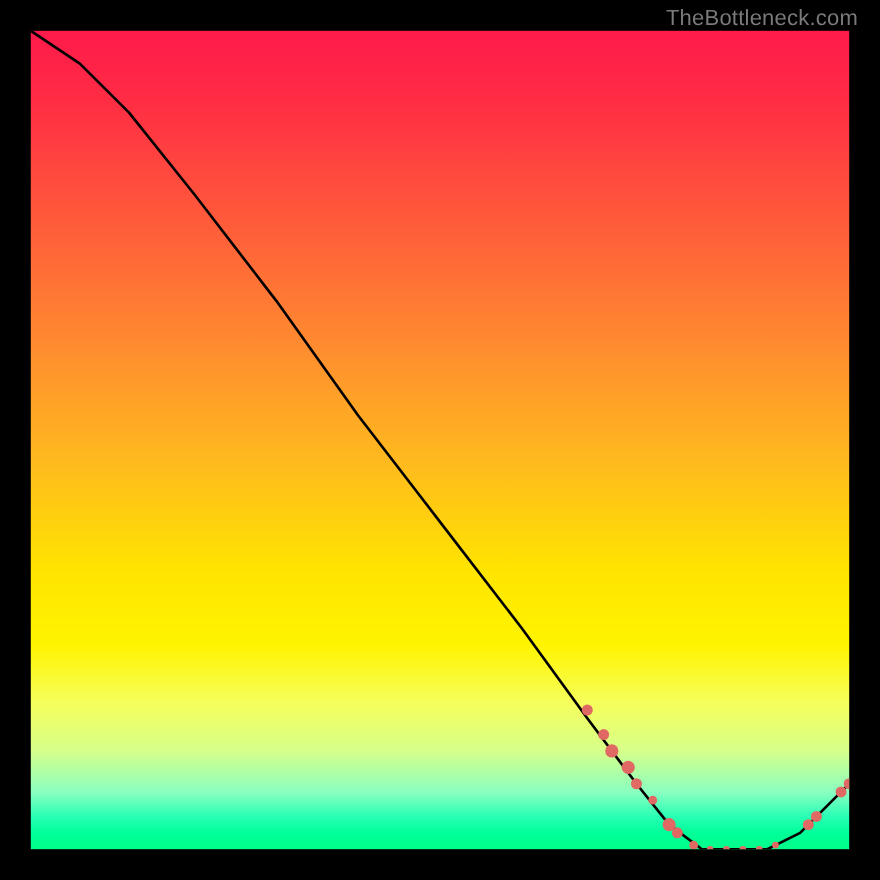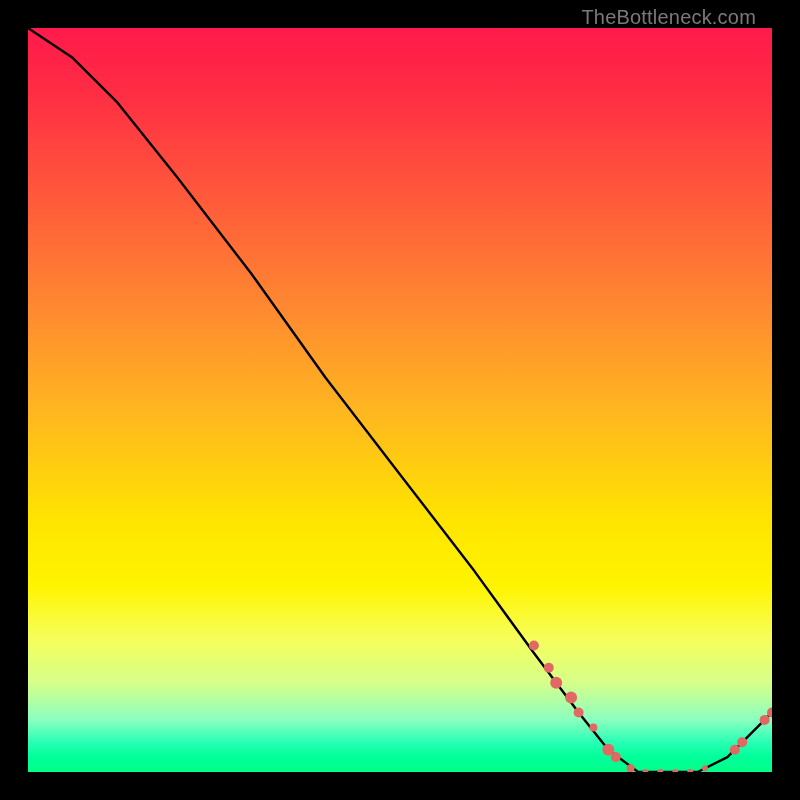--- a/index.html
+++ b/index.html
@@ -38,21 +38,21 @@
         #d6ff8a 88%,
         #8affc0 93%,
         #29ffb5 96%,
         #00ff99 98%,
         #00ff88 100%
       );
   }
   .watermark {
     position: absolute;
     top: 6px;
-    right: 44px;
+    right: 20px;
     color: #7a7a7a;
     font-size: 20px;
     letter-spacing: 0.2px;
     font-family: Arial, Helvetica, sans-serif;
   }
   svg.overlay {
     position: absolute;
     left: 0;
     top: 0;
     width: 744px;

